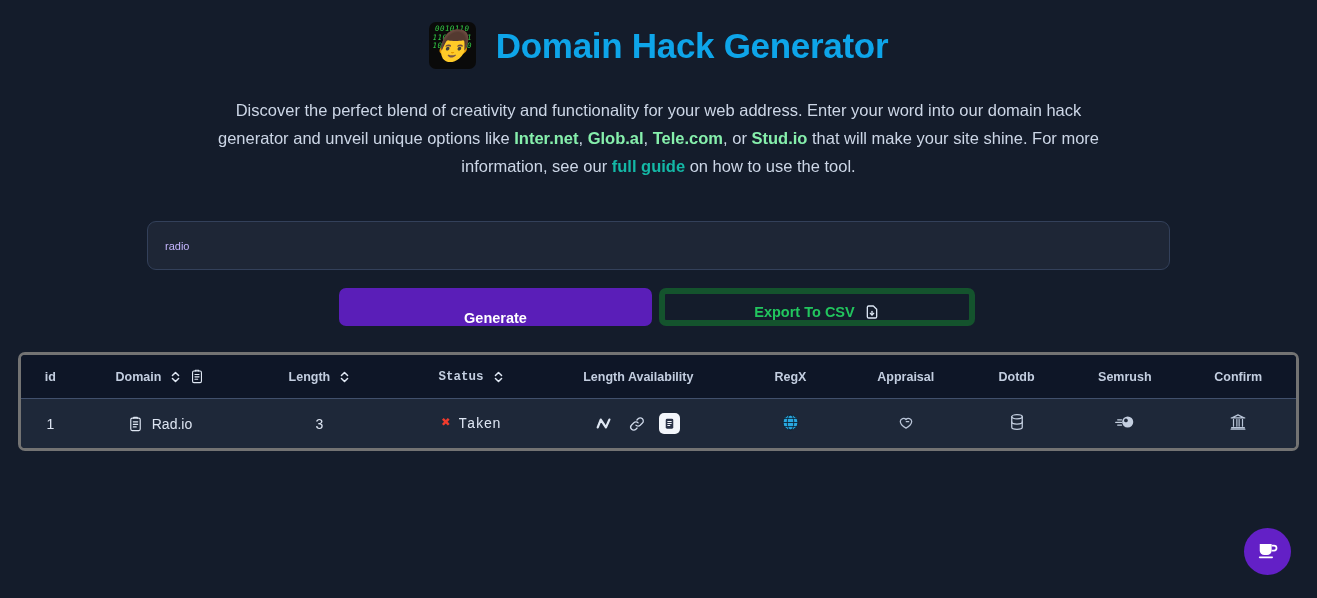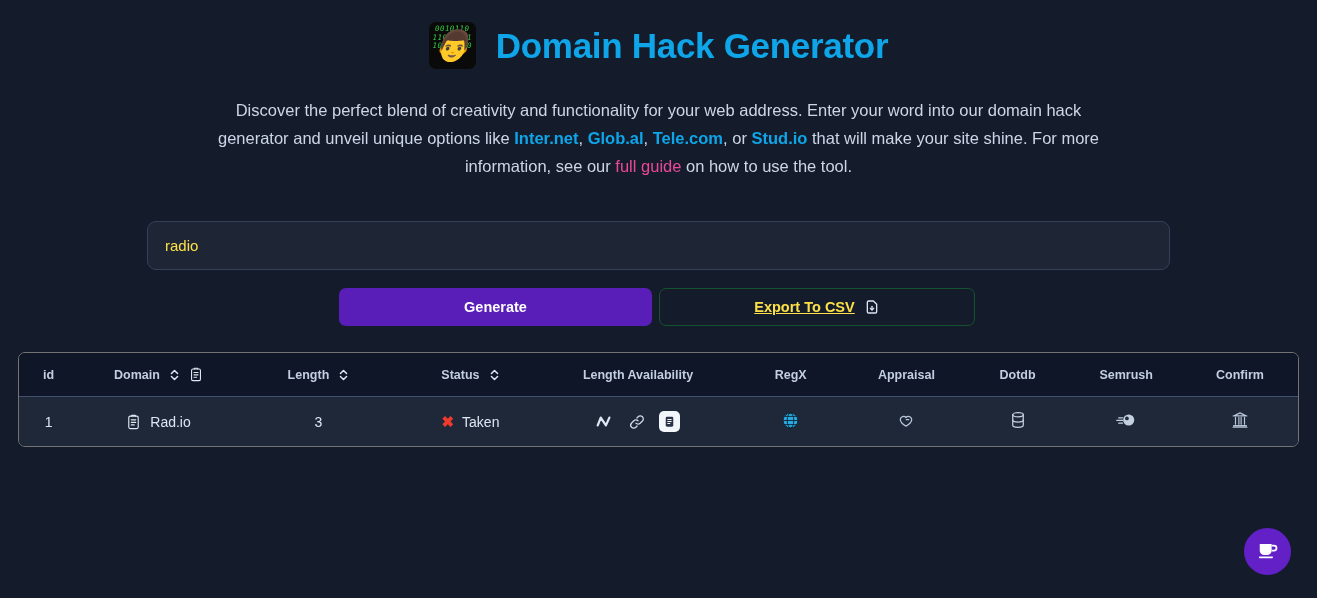--- a/index.html
+++ b/index.html
@@ -39,62 +39,62 @@
     font-size: 35px; font-weight: 700; letter-spacing: -0.3px;
     color: #0ea5e9;
   }
 
   .intro {
     margin: 27px auto 0;
     width: 900px; text-align: center;
     font-size: 16.5px; line-height: 28px; color: #ccd6e6;
     font-weight: 400;
   }
-  .intro b { color: #0ea5e9; font-weight: 700; }
-  .intro a { color: #ec4899; text-decoration: none; font-weight: 400; }
+  .intro b { color: #86efac; font-weight: 700; }
+  .intro a { color: #14b8a6; text-decoration: none; font-weight: 700; }
 
   
   .search-wrap { margin: 41px auto 0; width: 1023px; }
   .search-input {
     width: 100%; height: 49px;
     background: #1e2636;
     border: 1px solid #33405a;
     border-radius: 9px;
-    color: #fde047; font-size: 15px;
+    color: #c4b5fd; font-size: 11px;
     padding: 16px 17px;
     font-family: "Liberation Sans", sans-serif;
     outline: none;
   }
   .search-input::placeholder { color: #7d8aa0; }
 
   .btn-row {
     margin: 18px auto 0; width: 1023px;
     display: flex; gap: 7px; justify-content: flex-start;
     padding-left: 192px;
   }
   .btn {
     height: 38px; border-radius: 7px;
-    display: flex; align-items: center; justify-content: center; gap: 9px;
+    display: flex; align-items: flex-end; justify-content: center; gap: 9px;
     font-size: 14.5px; font-weight: 700;
     cursor: pointer; border: none;
     font-family: "Liberation Sans", sans-serif;
   }
   .btn-generate {
     width: 313px; background: #5a1eb8; color: #ffffff;
   }
   .btn-export {
     width: 316px; background: transparent;
-    border: 1px solid #14532d; color: #fde047; text-decoration: underline;
+    border: 6px solid #14532d; color: #22c55e;
   }
   .btn-export .ico { display: flex; align-items: center; }
 
   
   .table-wrap {
     margin: 26px 18px 0;
-    border: 1px solid #737373;
+    border: 3px solid #737373;
     border-radius: 7px;
     overflow: hidden;
   }
   table { width: 100%; border-collapse: collapse; }
   thead tr { background: #0e1627; }
   th {
     font-size: 12.5px; font-weight: 700; color: #c3cee0;
     padding: 14px 0; text-align: center; white-space: nowrap;
   }
   th .th-inner { display: flex; align-items: center; justify-content: center; gap: 9px; }
@@ -111,21 +111,21 @@
   .iconbtn { display: inline-flex; align-items: center; justify-content: center; cursor: pointer; }
   .chip-white {
     width: 21px; height: 21px; border-radius: 5px; background: #f3f6fb;
     display: inline-flex; align-items: center; justify-content: center;
   }
 
   
   .c-id      { width: 62px; }
   .c-domain  { width: 165px; }
   .c-length  { width: 165px; }
-  .c-status  { width: 150px; }
+  .c-status  { width: 150px; font-family: Liberation Mono, monospace; }
   .c-confirm { width: 195px; }
   .c-regx    { width: 120px; }
   .c-appr    { width: 120px; }
   .c-dotdb   { width: 110px; }
   .c-semrush { width: 115px; }
   .c-archive { width: 120px; }
 
   
   .fab {
     position: absolute; right: 26px; bottom: 23px;

